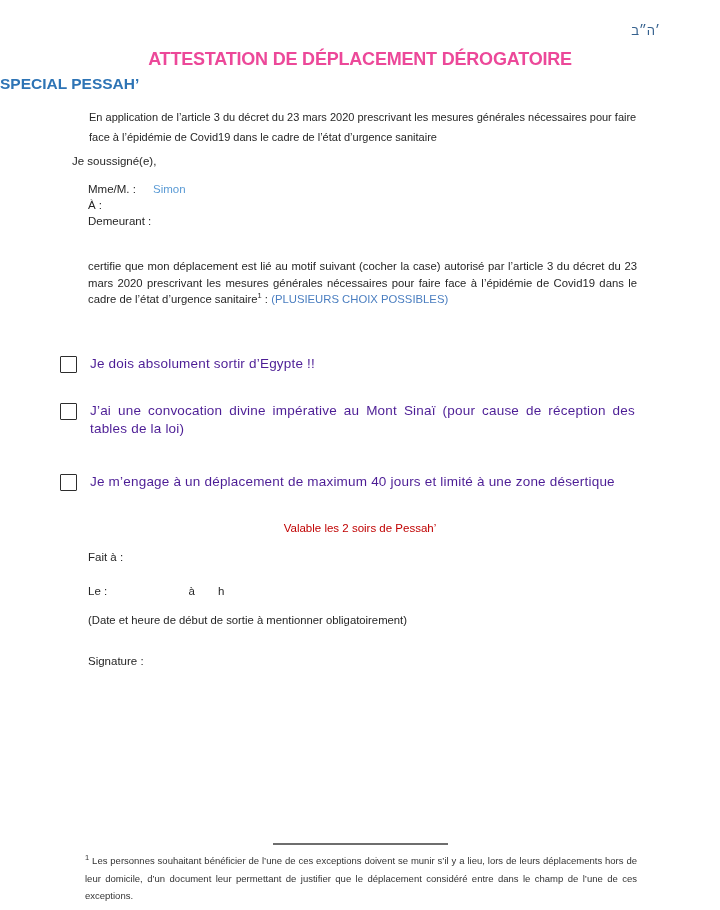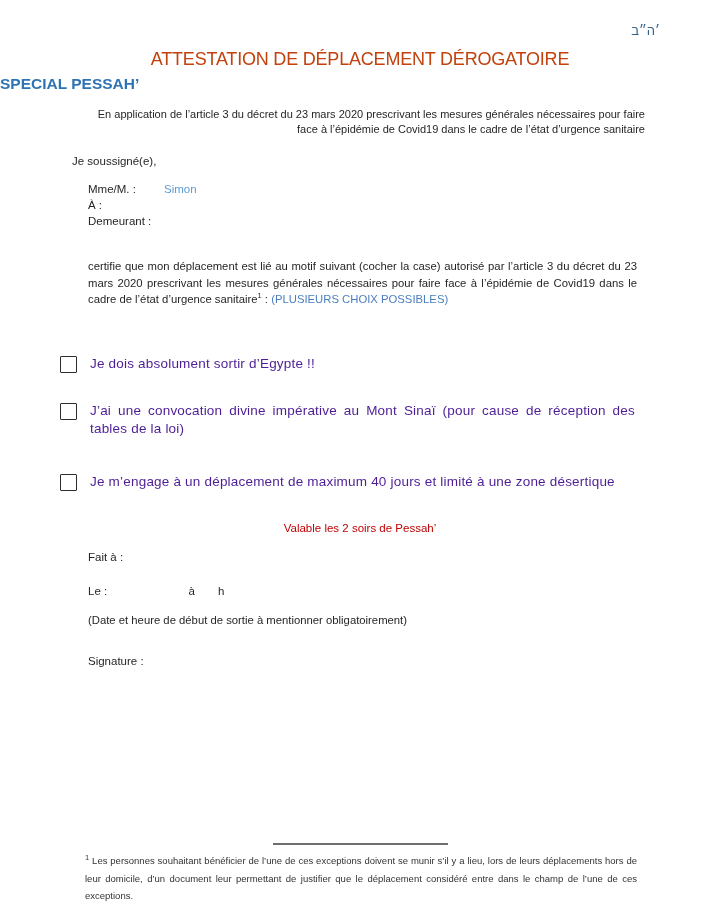--- a/index.html
+++ b/index.html
@@ -18,41 +18,41 @@
 
   .bsd {
     top: 23px; right: 60px;
     font-size: 13px; font-weight: normal;
     color: #35618e;
     unicode-bidi: bidi-override; direction: ltr;
   }
   .title {
     top: 49px; left: 0; right: 0;
     text-align: center;
-    font-size: 18px; font-weight: normal;
+    font-size: 18px; font-weight: bold;
     letter-spacing: -0.2px;
-    color: #c2410c;
+    color: #ec4899;
   }
   .subtitle {
     top: 75px; left: 0; right: 0;
     text-align: left;
     font-size: 15.5px; font-weight: bold;
     color: #2E74B5;
   }
   .intro {
     top: 107px; left: 89px; right: 75px;
-    text-align: right;
-    font-size: 11px; line-height: 15px;
+    text-align: left;
+    font-size: 11px; line-height: 20px;
   }
   .body-line { font-size: 11.5px; }
   .salutation { top: 155px; left: 72px; }
 
   .fields { top: 183px; left: 88px; right: 73px; }
   .field-row { height: 16px; font-size: 11.5px; }
-  .field-label { display: inline-block; width: 76px; }
+  .field-label { display: inline-block; width: 65px; }
   .field-value { color: #5B9BD5; }
 
   .certify {
     top: 258px; left: 88px; width: 549px;
     font-size: 11.3px; line-height: 16.5px;
     text-align: justify;
   }
   .certify sup, .footnote sup {
     font-size: 7.5px; line-height: 0;
   }

